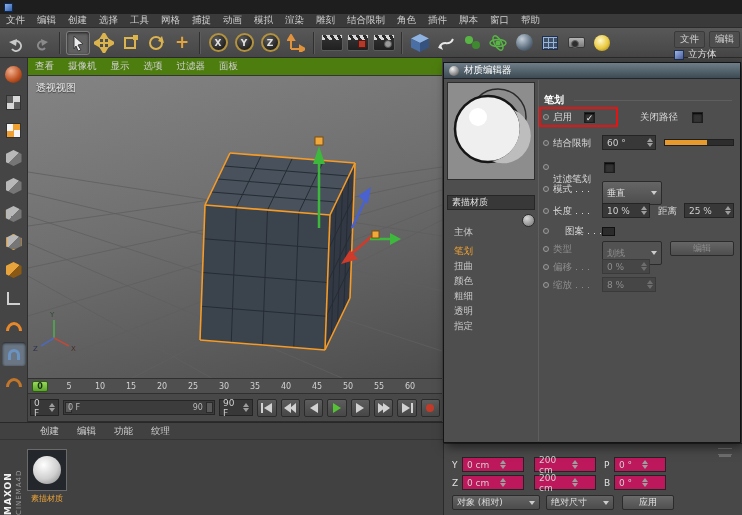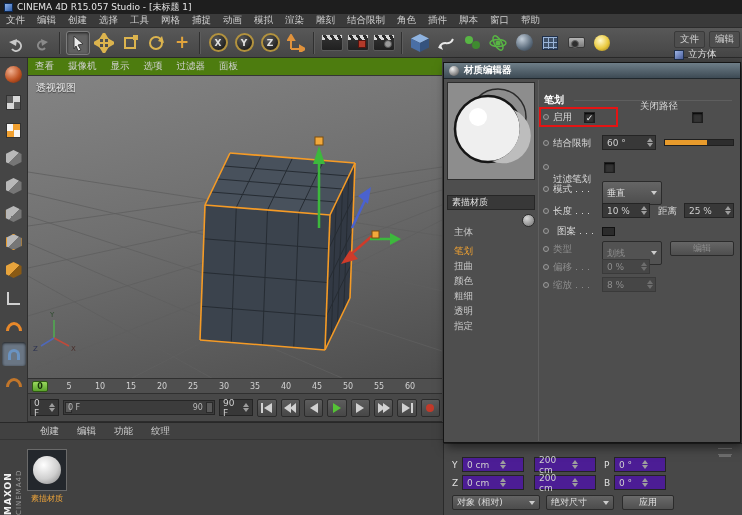--- a/index.html
+++ b/index.html
@@ -84,30 +84,30 @@
 .matman{position:absolute;left:0;top:422px;width:443px;height:93px;background:#414141;border-top:1px solid #282828}
 .mm-menu{height:17px;display:flex;align-items:center;gap:2px;padding-left:32px;font-size:9.5px;color:#d0d0d0;border-bottom:1px solid #343434}
 .mm-menu span{padding:0 8px}
 .vtext{position:absolute;transform:rotate(-90deg);transform-origin:left top;white-space:nowrap}
 .thumb{position:absolute;left:27px;top:26px;width:40px;height:42px;background:#23272c;border:1px solid #6a6a6a;display:flex;align-items:center;justify-content:center}
 .thumb .tball{width:28px;height:28px;border-radius:50%;background:radial-gradient(circle at 38% 32%,#ffffff,#cfcfcf 55%,#7c7c7c)}
 .thumb-label{position:absolute;left:18px;top:70px;width:58px;text-align:center;font-size:8px;color:#eda43a}
 
 
 .coords{position:absolute;left:443px;top:443px;width:299px;height:72px;background:#484848;border-top:1px solid #2a2a2a;border-left:1px solid #2a2a2a;font-size:9px}
-.cfield{position:absolute;height:15px;background:#4c1d95;border:1px solid #242424;color:#cfcfcf;display:flex;align-items:center;justify-content:space-between;padding:0 17px 0 4px;font-size:9px}
+.cfield{position:absolute;height:15px;background:#be185d;border:1px solid #242424;color:#cfcfcf;display:flex;align-items:center;justify-content:space-between;padding:0 17px 0 4px;font-size:9px}
 .clabel{position:absolute;color:#e0e0e0;font-size:9px}
 .cdd{position:absolute;height:15px;background:linear-gradient(#636363,#4c4c4c);border:1px solid #2b2b2b;color:#ddd;display:flex;align-items:center;justify-content:space-between;padding:0 4px;font-size:9px;border-radius:2px}
 .dda{width:0;height:0;border-left:3px solid transparent;border-right:3px solid transparent;border-top:4px solid #ccc;margin-left:3px}
 .cbtn{position:absolute;height:15px;background:linear-gradient(#6a6a6a,#505050);border:1px solid #2b2b2b;color:#e2e2e2;display:flex;align-items:center;justify-content:center;font-size:9px;border-radius:2px}
 .grip{position:absolute;right:10px;top:4px;width:14px;height:7px;border-top:1px solid #6e6e6e;border-bottom:1px solid #6e6e6e;box-shadow:0 3px 0 -1px #6e6e6e}
 
 
 .dlg{position:absolute;left:443px;top:62px;width:298px;height:381px;background:#4e4e4e;border:1px solid #141414;box-shadow:3px 4px 10px rgba(0,0,0,.55);z-index:10}
-.dlg-title{height:16px;background:linear-gradient(#6e7e88,#3d4a54);display:flex;align-items:center;gap:5px;padding:0 5px;font-size:9.5px;font-weight:bold;color:#fff;border-bottom:1px solid #20272c}
+.dlg-title{height:16px;background:linear-gradient(#6e7e88,#3d4a54);display:flex;align-items:center;gap:5px;padding:0 5px;font-size:9.5px;font-weight:normal;color:#fff;border-bottom:1px solid #20272c}
 .dlg-ico{width:10px;height:10px;border-radius:50%;background:radial-gradient(circle at 35% 30%,#f2f2f2,#8a8a8a 60%,#3c3c3c)}
 .dlg-preview{position:absolute;left:3px;top:19px;width:88px;height:98px;background:#8d8d8d;border:1px solid #2e2e2e}
 .dlg-name{position:absolute;left:3px;top:132px;width:88px;height:15px;background:#383838;border:1px solid #262626;color:#e0e0e0;display:flex;align-items:center;padding:0 4px;font-size:9px}
 .dlg-globe{position:absolute;left:78px;top:151px;width:13px;height:13px;border-radius:50%;background:radial-gradient(circle at 35% 30%,#d8d8d8,#6e6e6e);border:1px solid #2c2c2c}
 .chan{position:absolute;left:3px;width:88px;height:15px;display:flex;align-items:center;padding-left:7px;font-size:9.5px;color:#c9c9c9}
 .chan.sel{color:#f0a232}
 .vline{position:absolute;left:94px;top:17px;bottom:1px;width:1px;background:#3a3a3a;border-right:1px solid #5e5e5e}
 .rp-h{position:absolute;left:100px;top:30px;font-size:10px;font-weight:bold;color:#fff}
 .rp-hl{position:absolute;left:130px;right:8px;top:37px;height:1px;background:#3c3c3c;border-bottom:1px solid #5e5e5e}
 .adot{position:absolute;width:6px;height:6px;border-radius:50%;border:1px solid #9a9a9a;background:#565656}
@@ -126,21 +126,20 @@
 .swatch{position:absolute;width:13px;height:9px;background:#2b2b2b;border:1px solid #111}
 .redbox{position:absolute;left:95px;top:44px;width:79px;height:20px;border:2px solid #e41414;z-index:5;pointer-events:none}
 </style>
 </head>
 <body>
 
 <div class="app">
 
   <div class="titlebar">
     <span class="title-ico"></span>
-    <span>CINEMA 4D R15.057 Studio - [未标题 1]</span>
   </div>
 
   <div class="menubar">
     <span>文件</span>
     <span>编辑</span>
     <span>创建</span>
     <span>选择</span>
     <span>工具</span>
     <span>网格</span>
     <span>捕捉</span>
@@ -584,21 +583,21 @@
     <div class="chan" style="top:241px">透明</div>
     <div class="chan" style="top:256px">指定</div>
     <div class="vline"></div>
 
     <div class="rp-h">笔划</div>
     <div class="rp-hl"></div>
 
     <span class="adot" style="left:99px;top:51px"></span>
     <span class="rlab" style="left:109px;top:48px">启用</span>
     <span class="cb" style="left:140px;top:49px"><span>✓</span></span>
-    <span class="rlab" style="left:196px;top:37px">关闭路径</span>
+    <span class="rlab" style="left:196px;top:48px">关闭路径</span>
     <span class="cb" style="left:248px;top:49px"></span>
     <span class="redbox"></span>
 
     <span class="adot" style="left:99px;top:77px"></span>
     <span class="rlab" style="left:109px;top:74px">结合限制</span>
     <div class="rfield" style="left:158px;top:72px;width:54px">
         <span>60 °</span>
         <span class="ud">
           <b class="u"></b>
           <b class="d"></b>
@@ -631,21 +630,21 @@
     <span class="rlab" style="left:214px;top:142px">距离</span>
     <div class="rfield" style="left:240px;top:140px;width:50px">
         <span>25 %</span>
         <span class="ud">
           <b class="u"></b>
           <b class="d"></b>
         </span>
       </div>
 
     <span class="adot" style="left:99px;top:165px"></span>
-    <span class="rlab" style="left:113px;top:162px">图案 . . .</span>
+    <span class="rlab" style="left:121px;top:162px">图案 . . .</span>
     <span class="swatch" style="left:158px;top:164px"></span>
 
     <span class="adot" style="left:99px;top:183px"></span>
     <span class="rlab dim" style="left:109px;top:180px">类型</span>
     <div class="rdd dim" style="left:158px;top:178px;width:60px">
         <span>划线</span>
         <b class="dda"></b>
       </div>
     <div class="rbtn" style="left:226px;top:178px;width:64px">
         <span>编辑</span>

